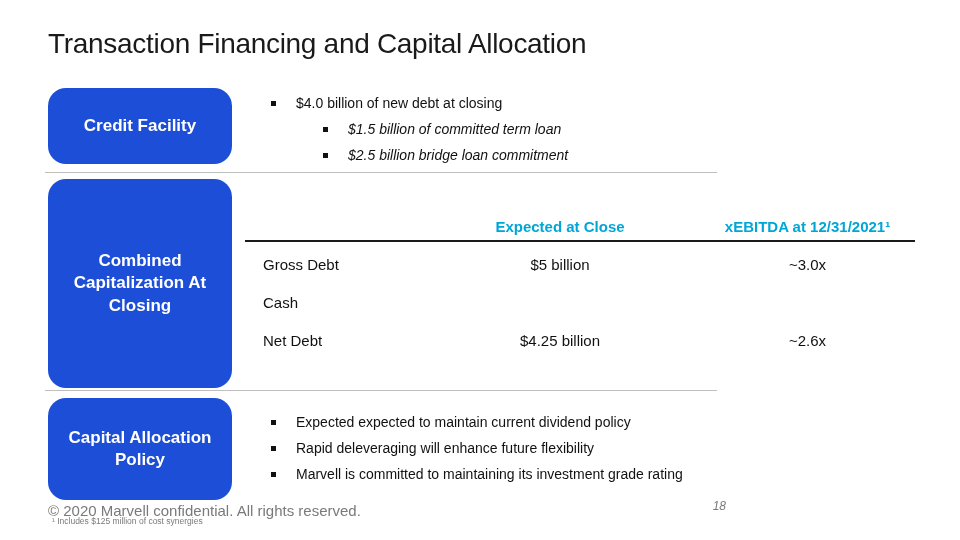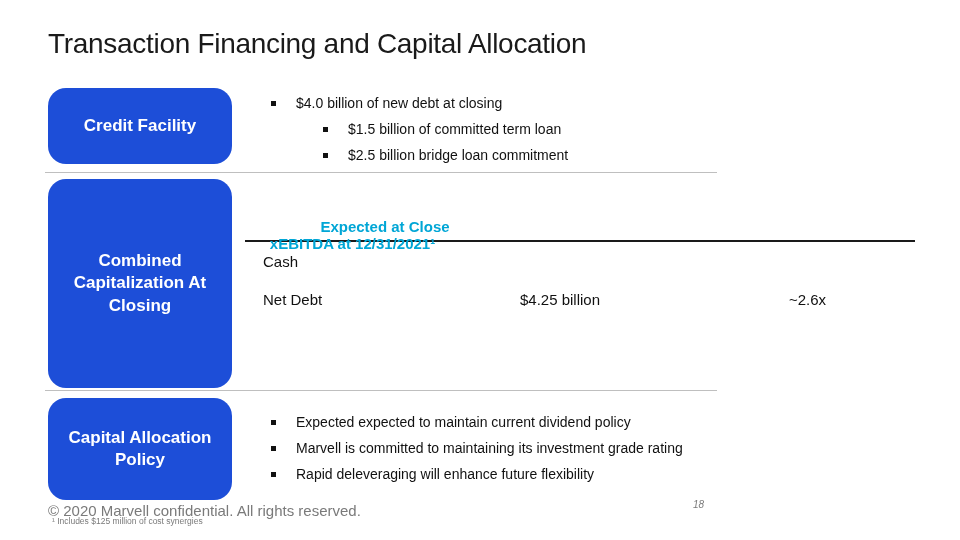--- a/index.html
+++ b/index.html
@@ -25,38 +25,38 @@
 
   .divider { position:absolute; left:45px; right:43px; height:1px; background:#bfbfbf; }
   .d1 { top:172px; }
   .d2 { top:390px; }
 
   .bullets { position:absolute; left:263px; font-size:14px; color:#111111; }
   .bullets1 { top:90px; }
   .bullets3 { top:409px; }
   .bullet { display:flex; align-items:center; height:26px; }
   .bullet.l1 { padding-left:8px; }
-  .bullet.l2 { padding-left:60px; }
+  .bullet.l2 { padding-left:60px;font-style:italic; }
   .sq { width:5px; height:5px; background:#111111; margin-right:20px; flex:none; }
 
   .captable { position:absolute; left:245px; top:215px; width:670px; font-size:15px; }
   .thead {
     display:flex; height:27px; padding-top:3px;
     border-bottom:2px solid #1a1a1a;
-    font-weight:bold; color:#00A6D6; font-size:15px;flex-direction:column;
+    font-weight:bold; color:#00A6D6; font-size:15px;
   }
   .trow { display:flex; height:38px; align-items:center; }
   .trow.first { margin-top:3px; }
   .c1 { width:175px; padding-left:18px; text-align:left; }
   .c2 { width:280px; text-align:center; }
   .c3 { width:215px; text-align:center; }
 
   .copyright { position:absolute; left:48px; top:502px; font-size:15px; color:#7a7a7a; }
   .footnote  { position:absolute; left:52px; top:516px; font-size:8.5px; color:#7a7a7a; }
-  .pagenum   { position:absolute; right:56px; top:499px; font-size:10px; color:#7a7a7a;font-style:italic; }
+  .pagenum   { position:absolute; right:34px; top:499px; font-size:12px; color:#7a7a7a;font-style:italic; }
 </style>
 </head>
 <body>
 
 <div class="slide">
 
   <h1 class="title">Transaction Financing and Capital Allocation</h1>
 
   <div class="pill pill1">
     <span>Credit Facility</span>
@@ -80,20 +80,25 @@
 
   <div class="pill pill2">
     <span>Combined Capitalization At Closing</span>
   </div>
   <div class="captable">
     <div class="thead">
       <div class="c1"></div>
       <div class="c2">Expected at Close</div>
       <div class="c3">xEBITDA at 12/31/2021¹</div>
     </div>
+    <div class="trow first">
+      <div class="c1">Gross Debt</div>
+      <div class="c2">$5 billion</div>
+      <div class="c3">~3.0x</div>
+    </div>
     <div class="trow">
       <div class="c1">Cash</div>
       <div class="c3"></div>
     </div>
     <div class="trow">
       <div class="c1">Net Debt</div>
       <div class="c2">$4.25 billion</div>
       <div class="c3">~2.6x</div>
     </div>
   </div>
@@ -103,25 +108,25 @@
   <div class="pill pill3">
     <span>Capital Allocation Policy</span>
   </div>
   <div class="bullets bullets3">
     <div class="bullet l1">
       <span class="sq"></span>
       <span>Expected expected to maintain current dividend policy</span>
     </div>
     <div class="bullet l1">
       <span class="sq"></span>
-      <span>Marvell is committed to maintaining its investment grade rating</span>
+      <span>Rapid deleveraging will enhance future flexibility</span>
     </div>
     <div class="bullet l1">
       <span class="sq"></span>
-      <span>Rapid deleveraging will enhance future flexibility</span>
+      <span>Marvell is committed to maintaining its investment grade rating</span>
     </div>
   </div>
 
   <div class="copyright">© 2020 Marvell confidential. All rights reserved.</div>
   <div class="footnote">¹ Includes $125 million of cost synergies</div>
   <div class="pagenum">18</div>
 
 </div>
 
 </body></html>

